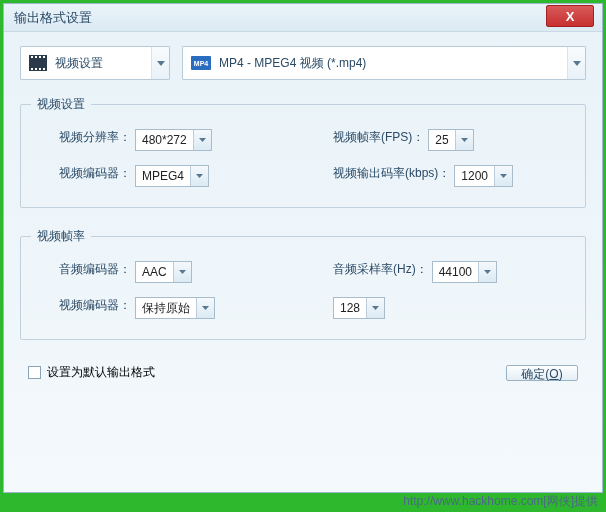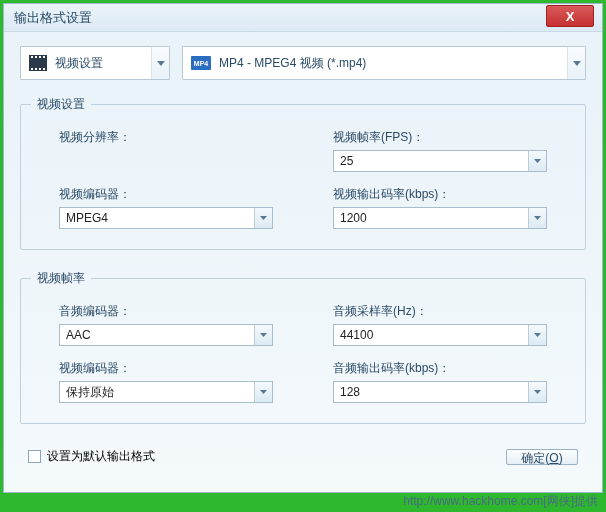--- a/index.html
+++ b/index.html
@@ -17,21 +17,21 @@
 .film-icon { background: #2a3a4a; position: relative; display: inline-block; }
 .film-icon::before, .film-icon::after { content:""; position:absolute; left:2px; right:2px; height:2px; background: repeating-linear-gradient(to right, #fff 0 2px, #2a3a4a 2px 4px); }
 .film-icon::before { top:1px; } .film-icon::after { bottom:1px; }
 .mp4-icon { background:#2a6cc0; color:#fff; font-size:7px; font-weight:bold; display:flex; align-items:center; justify-content:center; width:20px; height:14px; border-radius:1px; }
 .dd-text { color: #2a4a66; font-size: 12px; flex: 1; }
 .dd-chevron { width: 18px; height: 100%; border-left: 1px solid #d8e4ec; display:flex; align-items:center; justify-content:center; position:absolute; right:0; top:0; background: linear-gradient(to bottom, #f8fbfd, #e8f2f8); }
 .dd-chevron svg { width:8px; height:5px; }
 fieldset { border: 1px solid #c0d0dc; border-radius: 2px; padding: 16px 38px 20px 38px; margin-bottom: 20px; position: relative; }
 legend { padding: 0 6px; color: #2a4a66; font-size: 12px; margin-left: -28px; }
 .grid { display: grid; grid-template-columns: 1fr 1fr; column-gap: 60px; row-gap: 14px; }
-.field { display: flex; flex-direction: column; gap: 4px; }
+.field { display: flex; flex-direction: row; gap: 4px; }
 .field-label { color: #2a4a66; font-size: 12px; }
 .combo { height: 22px; border: 1px solid #a8bccb; background: #fff; display: flex; align-items: center; position: relative; cursor: pointer; }
 .combo-text { padding: 0 6px; color: #222; font-size: 12px; flex:1; }
 .combo-btn { width: 18px; height: 100%; border-left: 1px solid #bccdda; background: linear-gradient(to bottom, #f4f9fc, #dceaf4); display:flex; align-items:center; justify-content:center; }
 .combo-btn svg { width:7px; height:4px; }
 .bottom-row { display: flex; align-items: center; padding: 4px 8px 0 8px; }
 .checkbox-wrap { display: flex; align-items: center; gap: 6px; cursor: pointer; }
 .checkbox { width: 13px; height: 13px; border: 1px solid #8aa4b8; background: #fff; }
 .spacer { flex: 1; }
 .btn { height: 16px; min-width: 72px; border: 1px solid #9ab2c4; background: linear-gradient(to bottom, #fdfeff, #e4eef5); color: #2a4a66; font-size: 12px; border-radius: 2px; cursor: pointer; padding: 0 10px; margin-left: 8px; }
@@ -70,20 +70,28 @@
             </svg>
           </span>
       </div>
     </div>
 
     <fieldset>
       <legend>视频设置</legend>
       <div class="grid">
         <div class="field">
           <span class="field-label">视频分辨率：</span>
+          <div class="combo">
+            <span class="combo-text">480*272</span>
+            <span class="combo-btn">
+                <svg viewBox="0 0 7 4">
+                  <path d="M0 0 L3.5 4 L7 0 Z" fill="#5a7890"></path>
+                </svg>
+              </span>
+          </div>
         </div>
         <div class="field">
           <span class="field-label">视频帧率(FPS)：</span>
           <div class="combo">
             <span class="combo-text">25</span>
             <span class="combo-btn">
                 <svg viewBox="0 0 7 4">
                   <path d="M0 0 L3.5 4 L7 0 Z" fill="#5a7890"></path>
                 </svg>
               </span>
@@ -144,21 +152,20 @@
           <div class="combo">
             <span class="combo-text">保持原始</span>
             <span class="combo-btn">
                 <svg viewBox="0 0 7 4">
                   <path d="M0 0 L3.5 4 L7 0 Z" fill="#5a7890"></path>
                 </svg>
               </span>
           </div>
         </div>
         <div class="field">
-          <span class="field-label">音频输出码率(kbps)：</span>
           <div class="combo">
             <span class="combo-text">128</span>
             <span class="combo-btn">
                 <svg viewBox="0 0 7 4">
                   <path d="M0 0 L3.5 4 L7 0 Z" fill="#5a7890"></path>
                 </svg>
               </span>
           </div>
         </div>
       </div>

